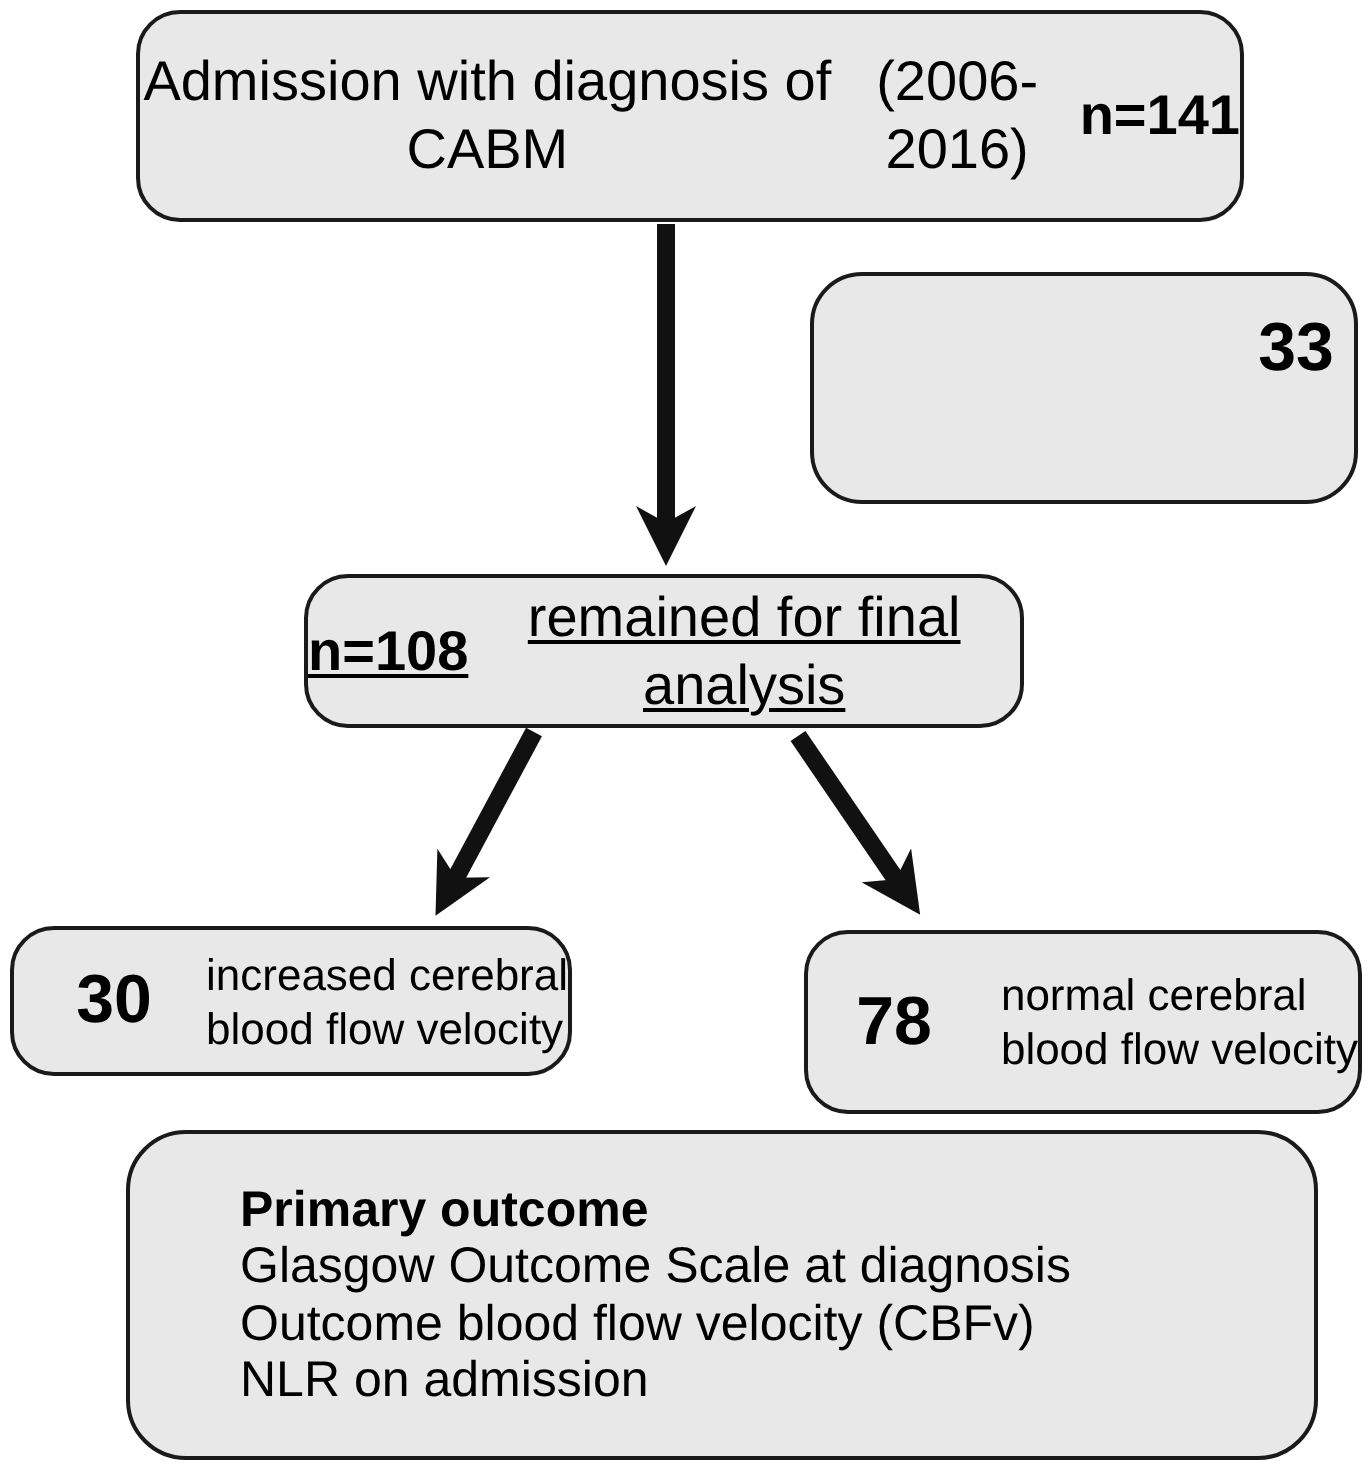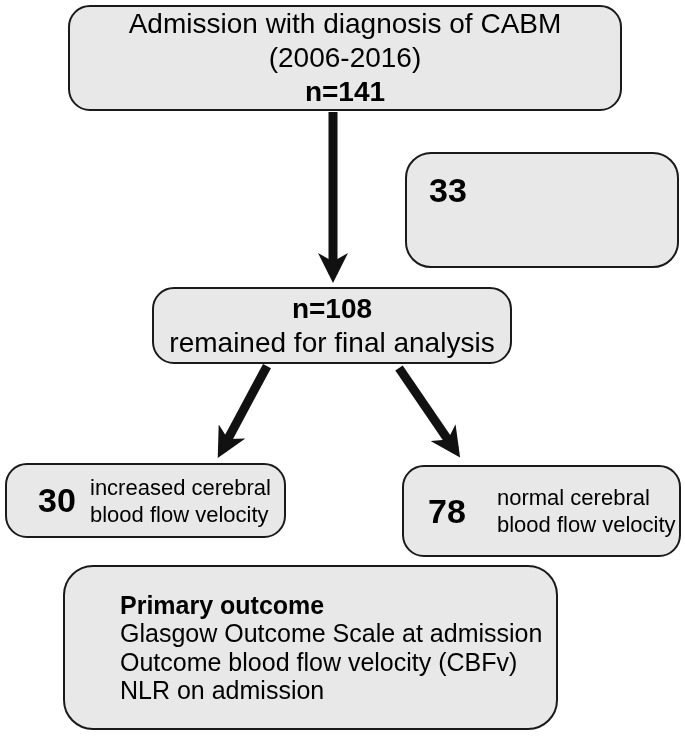--- a/index.html
+++ b/index.html
@@ -28,61 +28,63 @@
   }
   .box {
     position: absolute;
     box-sizing: border-box;
     background: var(--box-fill, #e8e8e8);
     border: 2.3px solid var(--box-border, #1a1a1a);
     border-radius: 22px;
   }
   .center-col {
     display: flex;
-    flex-direction: column;
+    flex-direction: row;
     justify-content: center;
     align-items: center;
     text-align: center;
   }
   .bold { font-weight: bold; }
 
   #box-admission {
     left: 68px; top: 5px;
     width: 554px; height: 106px;
     font-size: 28px; line-height: 34px;
   }
   #box-excluded {
-    left: 405px; top: 152px;
+    left: 405px; top: 136px;
     width: 274px; height: 116px;
     border-radius: 26px;
     display: flex;
     align-items: flex-start;
     padding: 12px 8px 0 20px;
+    justify-content: flex-end;
   }
   .count {
     font-size: 34px;
     font-weight: bold;
     text-align: center;
     flex: 0 0 auto;
   }
   #box-excluded .count { width: 42px; margin-top: 5px; }
   #box-excluded .side-lines {
     font-size: 20px;
     line-height: 25px;
     margin-left: 16px;
     text-align: left;
   }
   #box-final {
     left: 152px; top: 287px;
     width: 360px; height: 77px;
-    font-size: 28px; line-height: 34px;
+    font-size: 28px; line-height: 34px; text-decoration: underline;
   }
   .split-box {
     display: flex;
     align-items: center;
+    justify-content: space-between;
   }
   .split-box .count { width: 50px; }
   .split-box .side-lines {
     font-size: 22px;
     line-height: 27px;
     text-align: left;
   }
   #box-increased {
     left: 5px; top: 463px;
     width: 281px; height: 75px;
@@ -90,21 +92,21 @@
   }
   #box-increased .side-lines { margin-left: 8px; }
   #box-normal {
     left: 402px; top: 465px;
     width: 279px; height: 92px;
     padding-left: 18px;
   }
   #box-normal .side-lines { margin-left: 25px; }
   #box-outcomes {
     left: 63px; top: 565px;
-    width: 495px; height: 165px;
+    width: 596px; height: 165px;
     border-radius: 30px;
     display: flex;
     flex-direction: column;
     justify-content: center;
     padding-left: 55px;
     font-size: 25px;
     line-height: 28.5px;
     text-align: left;
   }
 </style>
@@ -150,18 +152,18 @@
   <div class="box split-box" id="box-normal">
     <div class="count">78</div>
     <div class="side-lines">
       <div>normal cerebral</div>
       <div>blood flow velocity</div>
     </div>
   </div>
 
   <div class="box" id="box-outcomes">
     <div class="bold">Primary outcome</div>
-    <div>Glasgow Outcome Scale at admission</div>
+    <div>Glasgow Outcome Scale at diagnosis</div>
     <div>Outcome blood flow velocity (CBFv)</div>
     <div>NLR on admission</div>
   </div>
 
 </div>
 
 </body></html>

